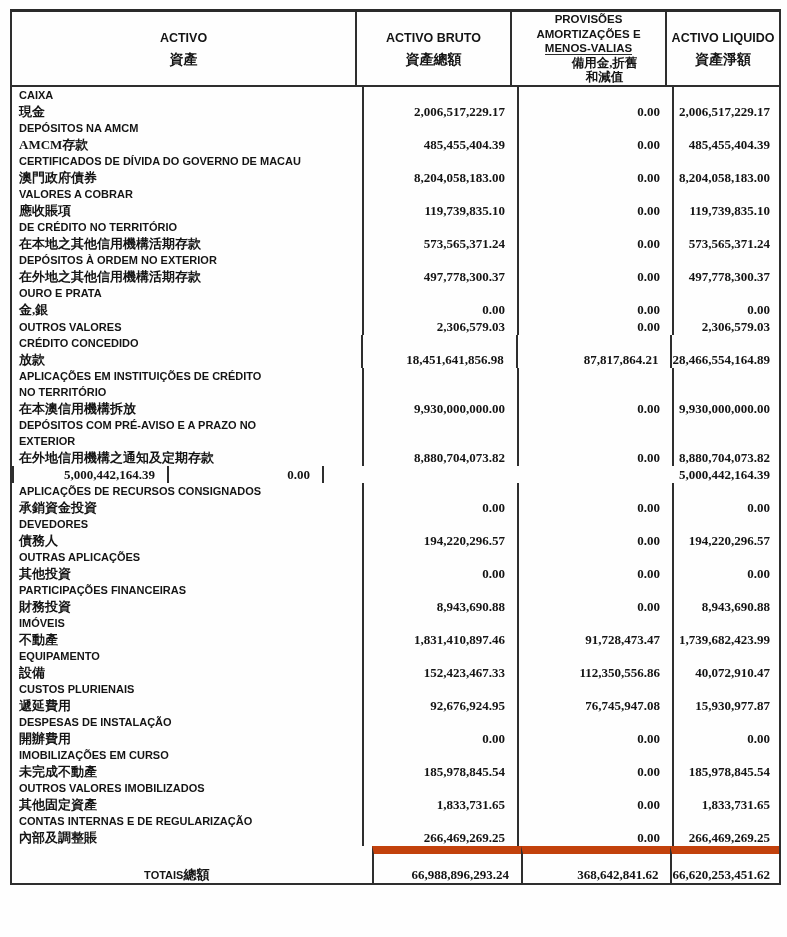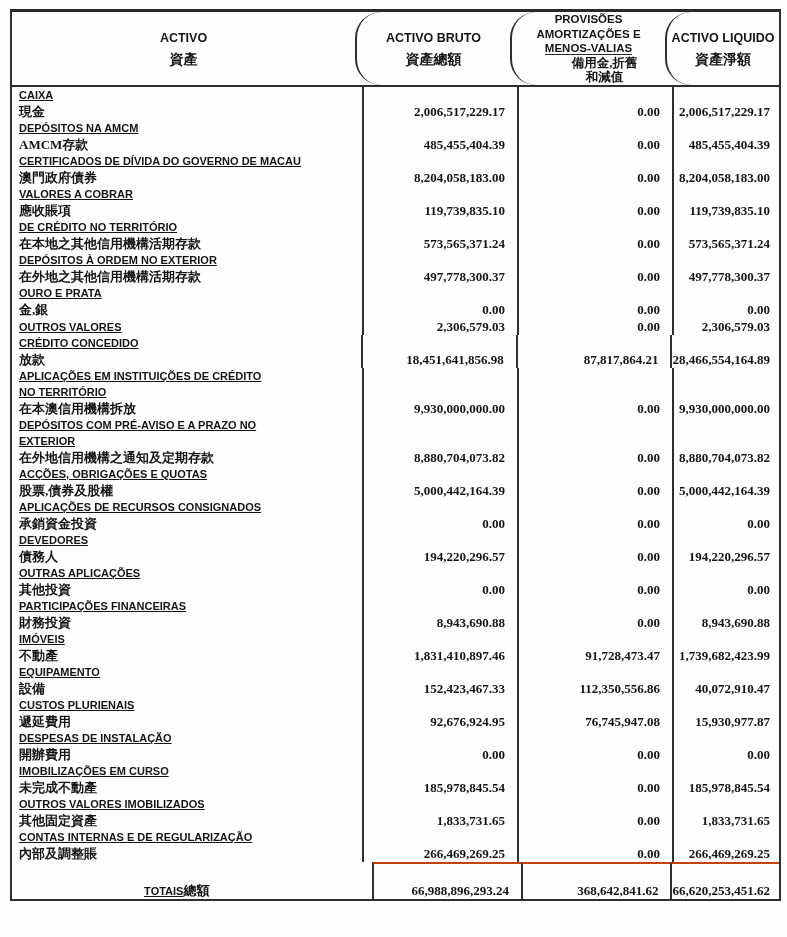--- a/index.html
+++ b/index.html
@@ -9,37 +9,37 @@
          border:2px solid #2e2e2e;border-top:3px solid #2a2a2a;background:#fefefe;}
   .hrow{display:flex;border-bottom:2px solid #2e2e2e;height:73px;}
   .row{display:flex;}
   .trow{display:flex;height:37px;}
   .c1{width:343px;}
   .c2,.c3{width:155px;}
   .c4{flex:1;}
   .c2,.c3,.c4{border-left:2px solid #2e2e2e;box-sizing:border-box;}
   
   .hcell{display:flex;flex-direction:column;justify-content:center;align-items:center;
-         text-align:center;gap:7px;overflow:hidden;border-radius:26px;}
+         text-align:center;gap:7px;overflow:hidden;}
   .hcell.dense{justify-content:flex-start;gap:0;padding-top:0;}
   .hpt{font-family:"Liberation Sans",sans-serif;font-weight:700;font-size:12.5px;line-height:14px;}
   .hzh{font-family:"Liberation Serif","DejaVu Serif",serif;font-weight:600;font-size:14px;line-height:15px;}
   .hpt-s{font-family:"Liberation Sans",sans-serif;font-weight:700;font-size:11.5px;line-height:14.5px;}
   .hpt-s .u{border-bottom:1.5px solid #2a2a2a;}
   .hzh-s{font-family:"Liberation Serif","DejaVu Serif",serif;font-weight:600;font-size:12.5px;line-height:14.5px;margin-left:32px;}
   
   .lblcell{padding-left:7px;display:flex;flex-direction:column;justify-content:flex-end;}
-  .pt{font-family:"Liberation Sans",sans-serif;font-weight:700;font-size:11px;line-height:16px;white-space:nowrap;text-decoration:underline;}
+  .pt{font-family:"Liberation Sans",sans-serif;font-weight:700;font-size:11px;line-height:16px;white-space:nowrap;}
   .zh{font-family:"Liberation Serif","DejaVu Serif",serif;font-weight:600;font-size:13px;line-height:17px;white-space:nowrap;}
   .numcell{display:flex;align-items:flex-end;justify-content:flex-end;
            font-family:"Liberation Serif","DejaVu Serif",serif;font-weight:700;font-size:13px;
            line-height:17px;padding-right:12px;padding-bottom:0;}
   .c4.numcell{padding-right:9px;}
   
-  .trow .c2,.trow .c3,.trow .c4{border-top:2px solid #c2410c;}
+  .trow .c2,.trow .c3,.trow .c4{border-top:8px solid #c2410c;}
   .tlbl{display:flex;flex-direction:row;align-items:flex-end;justify-content:center;
         padding-right:30px;padding-top:2px;}
 </style>
 </head>
 <body>
 
 <div class="page">
   <div class="table">
 
     <div class="hrow">
@@ -159,24 +159,20 @@
           <div class="c1 lblcell">
             <div class="pt">DEPÓSITOS COM PRÉ-AVISO E A PRAZO NO</div>
             <div class="pt">EXTERIOR</div>
             <div class="zh">在外地信用機構之通知及定期存款</div>
           </div>
           <div class="c2 numcell">8,880,704,073.82</div>
           <div class="c3 numcell">0.00</div>
           <div class="c4 numcell">8,880,704,073.82</div>
         </div>
         <div class="row">
-          <div class="c1 lblcell">
-            <div class="pt">ACÇÕES, OBRIGAÇÕES E QUOTAS</div>
-            <div class="zh">股票,債券及股權</div>
-          </div>
           <div class="c2 numcell">5,000,442,164.39</div>
           <div class="c3 numcell">0.00</div>
           <div class="c4 numcell">5,000,442,164.39</div>
         </div>
         <div class="row">
           <div class="c1 lblcell">
             <div class="pt">APLICAÇÕES DE RECURSOS CONSIGNADOS</div>
             <div class="zh">承銷資金投資</div>
           </div>
           <div class="c2 numcell">0.00</div>

